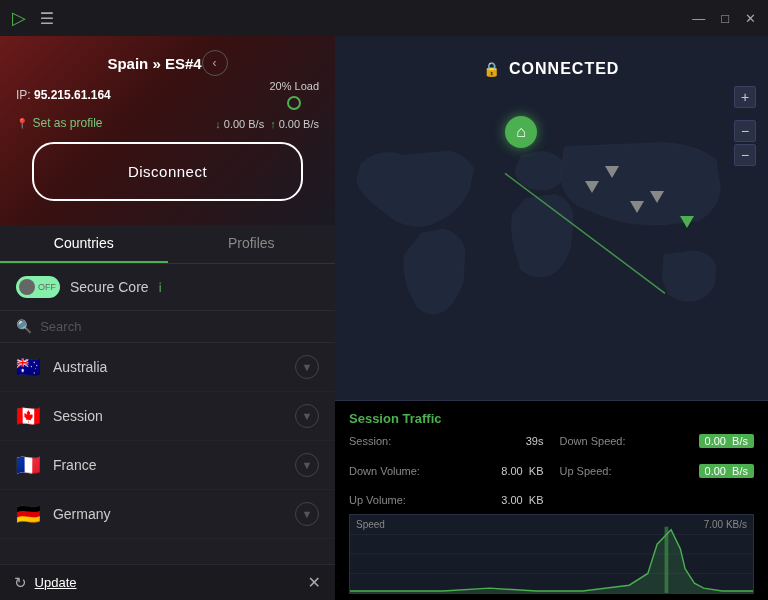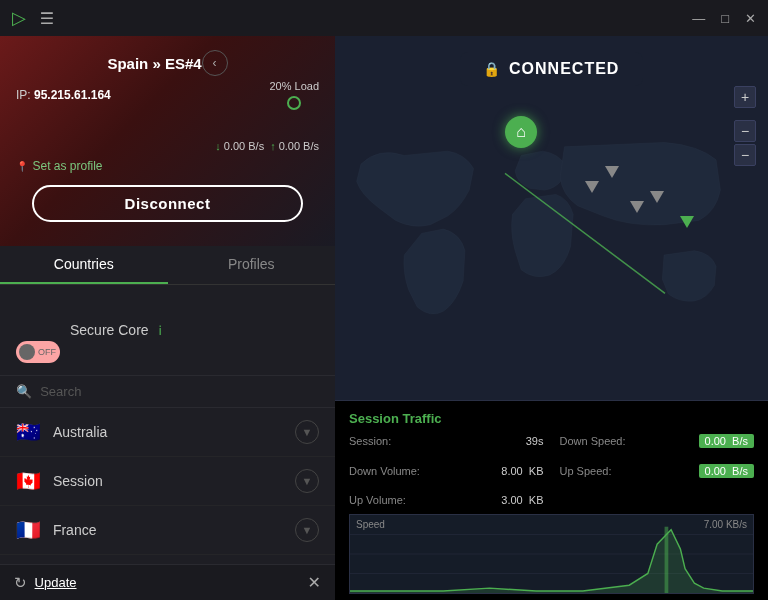--- a/index.html
+++ b/index.html
@@ -130,21 +130,20 @@
     #profile-row {
       margin-top: 6px;
     }
     #set-profile {
       color: #7bc67e;
       font-size: 12px;
       cursor: pointer;
       display: flex;
       align-items: center;
       gap: 4px;
-      margin-top: 43px;
     }
     #set-profile::before {
       content: '📍';
       font-size: 10px;
     }
     #speed-row {
       display: flex;
       align-items: center;
       gap: 6px;
       margin-top: 2px;
@@ -160,22 +159,22 @@
     .arrow-down { color: #4caf50; }
     .arrow-up { color: #4caf50; }
 
     #disconnect-btn {
       margin: 12px 16px 10px 16px;
       background: transparent;
       border: 2px solid #fff;
       border-radius: 22px;
       color: #fff;
       font-size: 15px;
-      font-weight: 700;
-      padding: 8px 0;
+      font-weight: 400;
+      padding: 19px 0;
       cursor: pointer;
       width: calc(100% - 32px);
       text-align: center;
       letter-spacing: 0.5px;
     }
 
     
     #tabs {
       display: flex;
       border-bottom: 1px solid #333;
@@ -198,28 +197,27 @@
     #secure-core-row {
       display: flex;
       align-items: center;
       gap: 10px;
       padding: 12px 16px;
       border-bottom: 1px solid #2a2a30;
     }
     .toggle {
       width: 44px;
       height: 22px;
-      background: #fca5a5;
+      background: #86efac;
       border-radius: 11px;
       position: relative;
       cursor: pointer;
       display: flex;
       align-items: center;
       padding: 4px 3px;
-      margin-top: 44px;
     }
     .toggle-knob {
       width: 16px;
       height: 16px;
       background: #666;
       border-radius: 50%;
       position: absolute;
       left: 3px;
     }
     .toggle-text {

